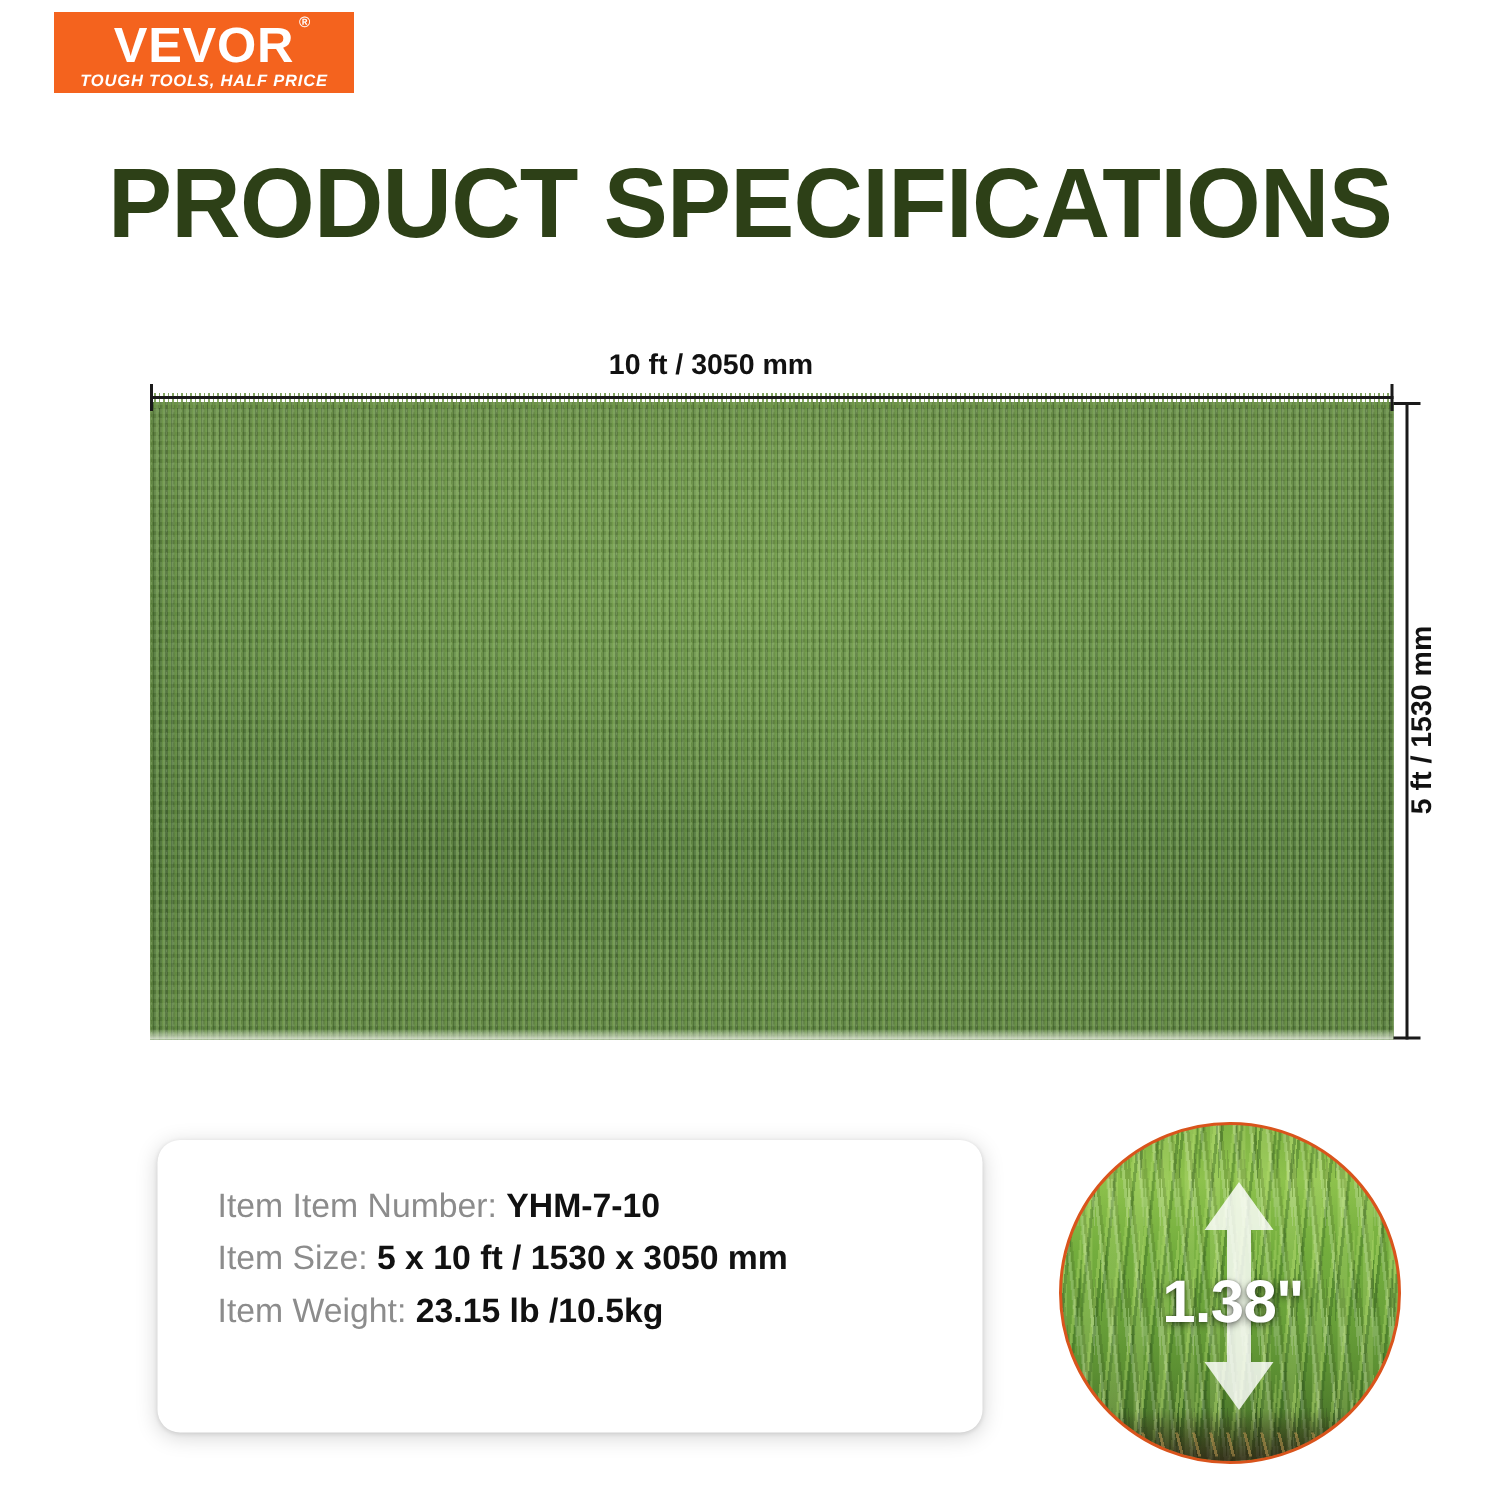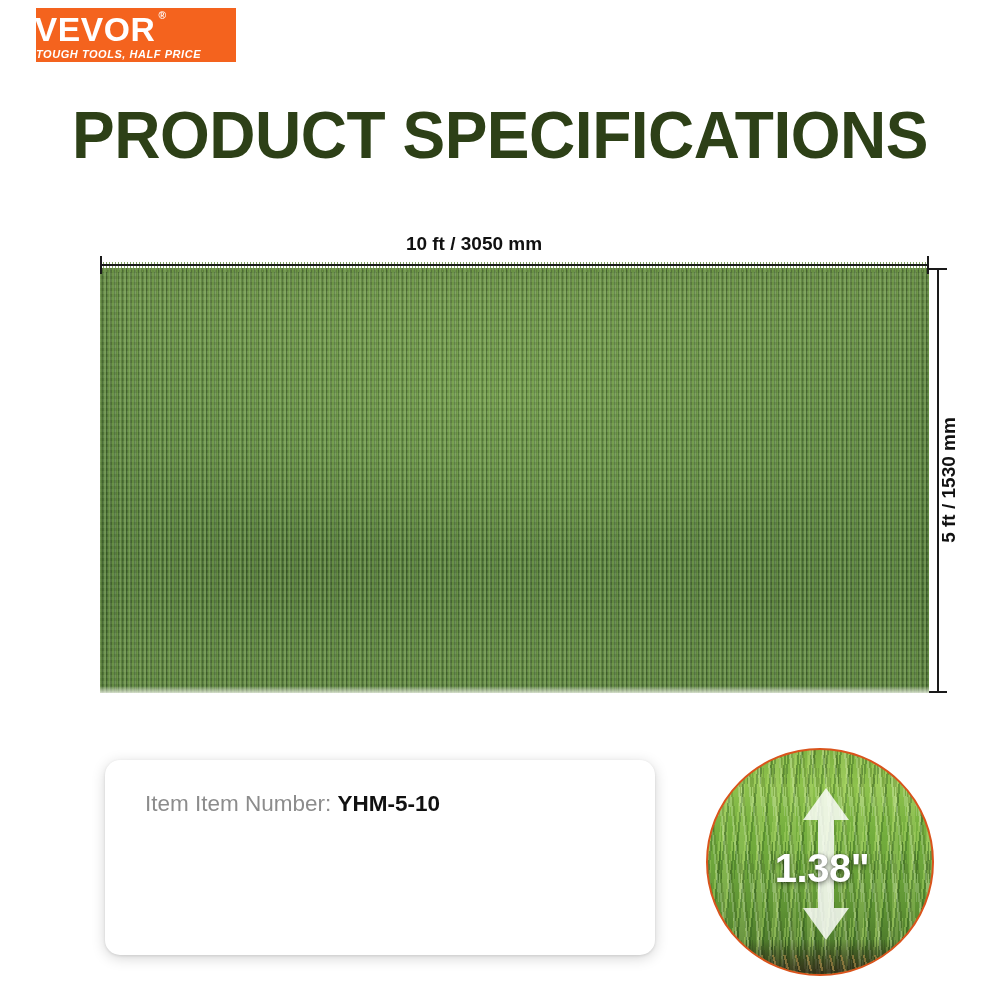--- a/index.html
+++ b/index.html
@@ -9,21 +9,21 @@
     font-family:"Liberation Sans", sans-serif;
     position:relative;
     overflow:hidden;
   }
   .page{position:absolute;inset:0;}
 
   
   .logo{
     position:absolute;left:36px;top:8px;width:200px;height:54px;
     background:#F4631E;
-    display:flex;flex-direction:column;align-items:flex-start;justify-content:center;
+    display:flex;flex-direction:column;align-items:center;justify-content:center;
     box-sizing:border-box;padding-top:2px;
   }
   .logo-word{
     position:relative;
     color:#ffffff;
     font-family:"Liberation Sans", sans-serif;
     font-weight:bold;
     font-size:33px;
     letter-spacing:0.5px;
     line-height:33px;
@@ -184,21 +184,29 @@
   <div class="dim-h-label">10 ft / 3050 mm</div>
 
   <div class="dim-v"></div>
   <div class="dim-v-cap-t"></div>
   <div class="dim-v-cap-b"></div>
   <div class="dim-v-label">5 ft / 1530 mm</div>
 
   <div class="spec-box">
     <div class="spec-row">
       <span>Item Item Number:</span>
-      <span class="v">YHM-5-10</span>
+      <span class="v">YHM-7-10</span>
+    </div>
+    <div class="spec-row">
+      <span>Item Size:</span>
+      <span class="v">5 x 10 ft / 1530 x 3050 mm</span>
+    </div>
+    <div class="spec-row">
+      <span>Item Weight:</span>
+      <span class="v">23.15 lb /10.5kg</span>
     </div>
   </div>
 
   <div class="circle">
     <div class="arrow-wrap">
       <svg width="52" height="152" viewBox="0 0 52 152">
         <path d="M26 0 L49 32 L34 32 L34 120 L49 120 L26 152 L3 120 L18 120 L18 32 L3 32 Z" fill="rgba(255,255,255,0.82)"></path>
       </svg>
     </div>
     <div class="circle-label">1.38"</div>

